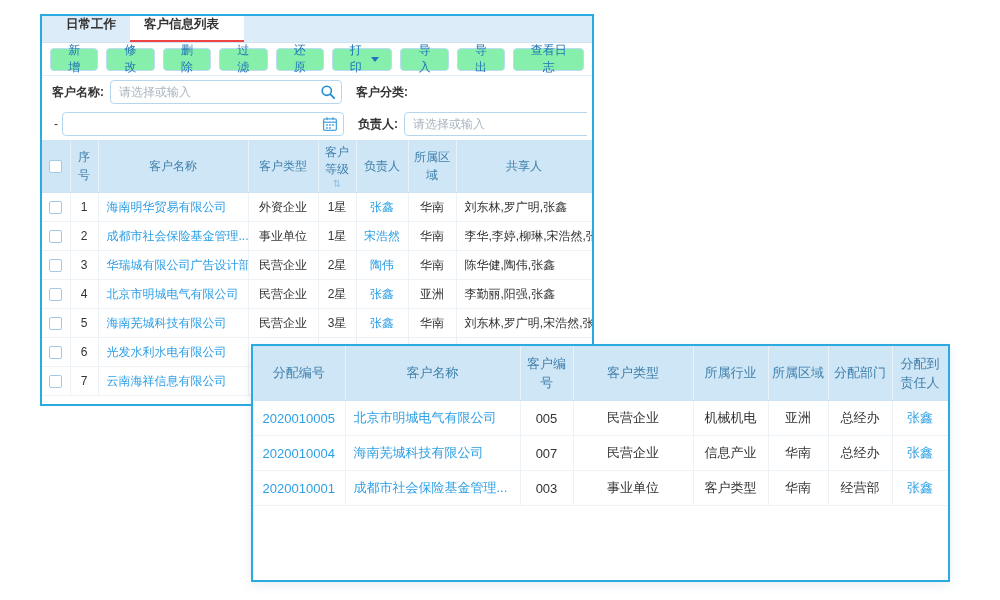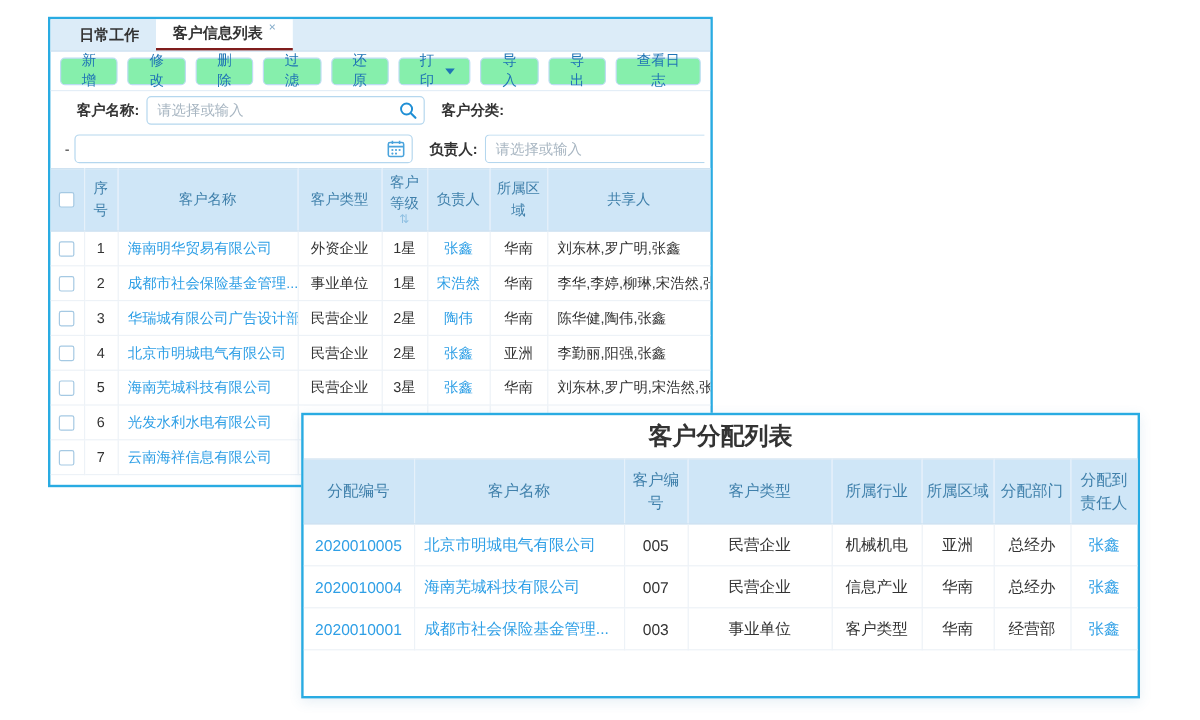--- a/index.html
+++ b/index.html
@@ -8,37 +8,37 @@
   body { position:relative; overflow:hidden; }
 
   .panel { position:absolute; background:#fff; border:2px solid #29abe2; overflow:hidden; }
   #panel1 { left:40px; top:14px; width:554px; height:392px; z-index:1; }
   #panel2 { left:251px; top:344px; width:699px; height:238px; z-index:2;
     box-shadow:0 3px 10px rgba(60,120,170,.12); }
 
   
   .tabbar { height:27px; background:#dcecf8; display:flex; align-items:stretch;
     padding-left:10px; border-bottom:1px solid #cfe2f1; }
-  .tab { display:flex; align-items:center; padding:0 14px; font-size:12.5px;
+  .tab { display:flex; align-items:flex-start; padding:0 14px; font-size:12.5px;
     font-weight:bold; color:#333; cursor:pointer; position:relative; }
-  .tab.active { background:#fff; border-bottom:2px solid #7f1d1d; }
+  .tab.active { background:#fff; border-bottom:2px solid #ef4444; }
   .tab-close { font-size:10px; color:#7fa8c8; margin:-10px 0 0 5px; font-weight:normal; }
 
   
   .toolbar { height:33px; display:flex; align-items:center; gap:8px; padding:0 8px;
     border-bottom:1px solid #e4eef7; }
   .btn { background:#86efac; border:1px solid #bcdcf2; color:#1f74b5; font-size:12px;
     height:23px; padding:0 12px; border-radius:4px; cursor:pointer; display:inline-flex;
     align-items:center; gap:5px; font-family:inherit; }
   .caret { width:0; height:0; border-left:4px solid transparent;
     border-right:4px solid transparent; border-top:5px solid #1f74b5; display:inline-block; }
 
   
   .frow { height:32px; display:flex; align-items:center; padding:0 6px; }
-  .frow label { font-size:12px; font-weight:bold; color:#333; margin:0 6px 0 16px; white-space:nowrap; }
+  .frow label { font-size:12px; font-weight:bold; color:#333; margin:0 6px 0 4px; white-space:nowrap; }
   .dash { font-size:12px; color:#333; margin:0 4px 0 6px; }
   .iwrap { position:relative; height:24px; }
   .iwrap input { width:100%; height:24px; border:1px solid #b5d7ee; border-radius:4px;
     font-size:12px; color:#ec4899; padding:0 26px 0 8px; outline:none; font-family:inherit; }
   .iwrap input::placeholder { color:#a8b6c2; }
   .iwrap .field-icon { position:absolute; right:6px; top:4px; width:16px; height:16px; }
   .w1 { width:232px; }
   .w2 { width:282px; }
   .cutwrap { flex:1; overflow:hidden; height:24px; margin-right:-1px; }
   .cutwrap input { width:calc(100% + 14px); }
@@ -244,21 +244,20 @@
         <td></td>
         <td class="link"></td>
         <td></td>
         <td class="al"></td>
       </tr>
     </tbody>
   </table>
 </section>
 
 <section class="panel" id="panel2">
-  <div class="p2title">客户分配列表</div>
 
   <table id="t2">
     <colgroup>
       <col style="width:92px">
         <col style="width:175px">
         <col style="width:53px">
         <col style="width:120px">
       <col style="width:75px">
         <col style="width:60px">
         <col style="width:64px">

